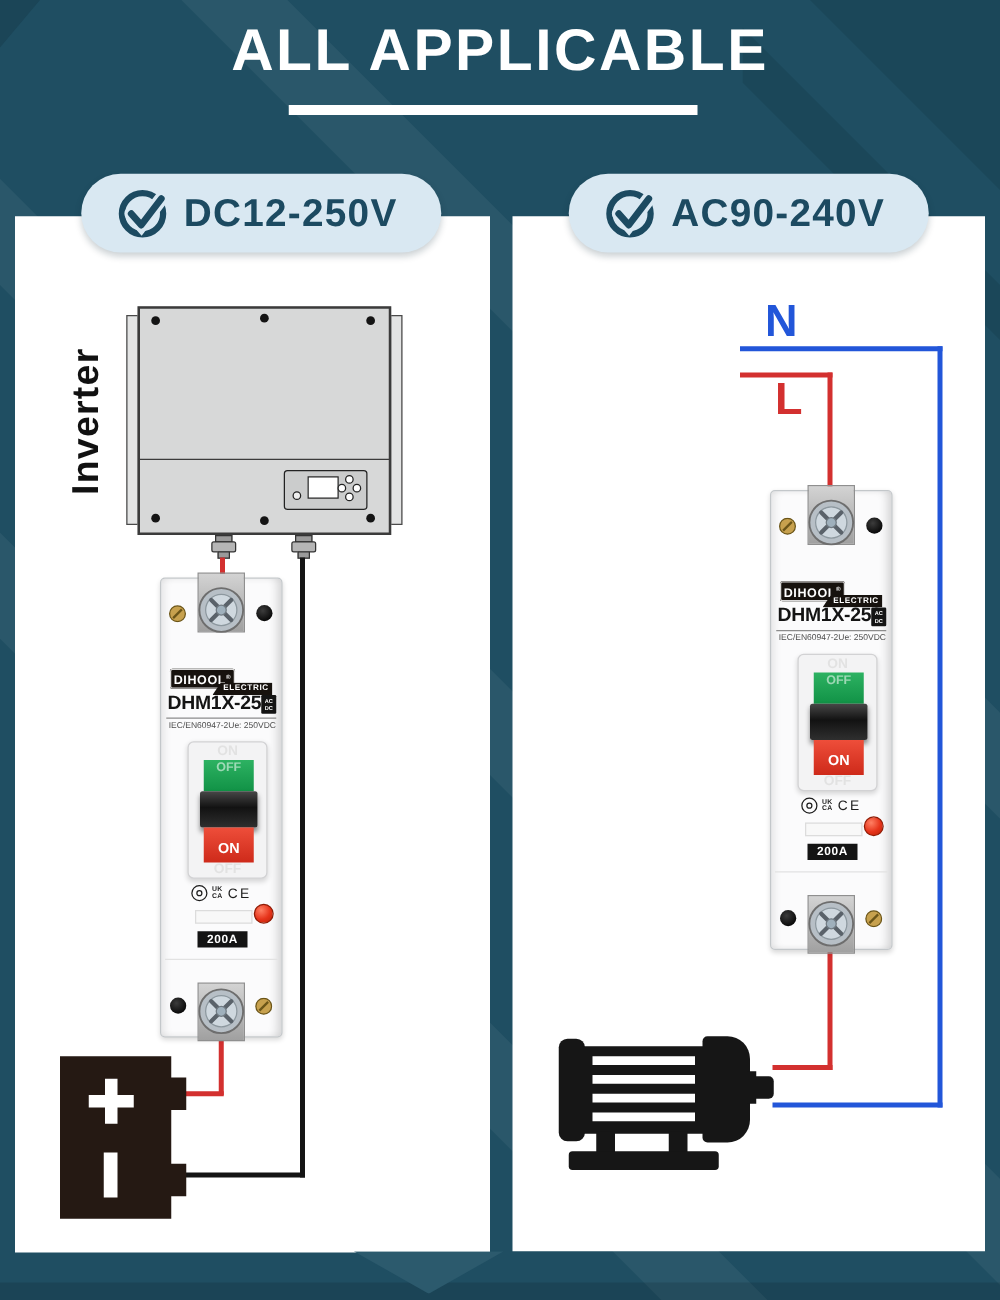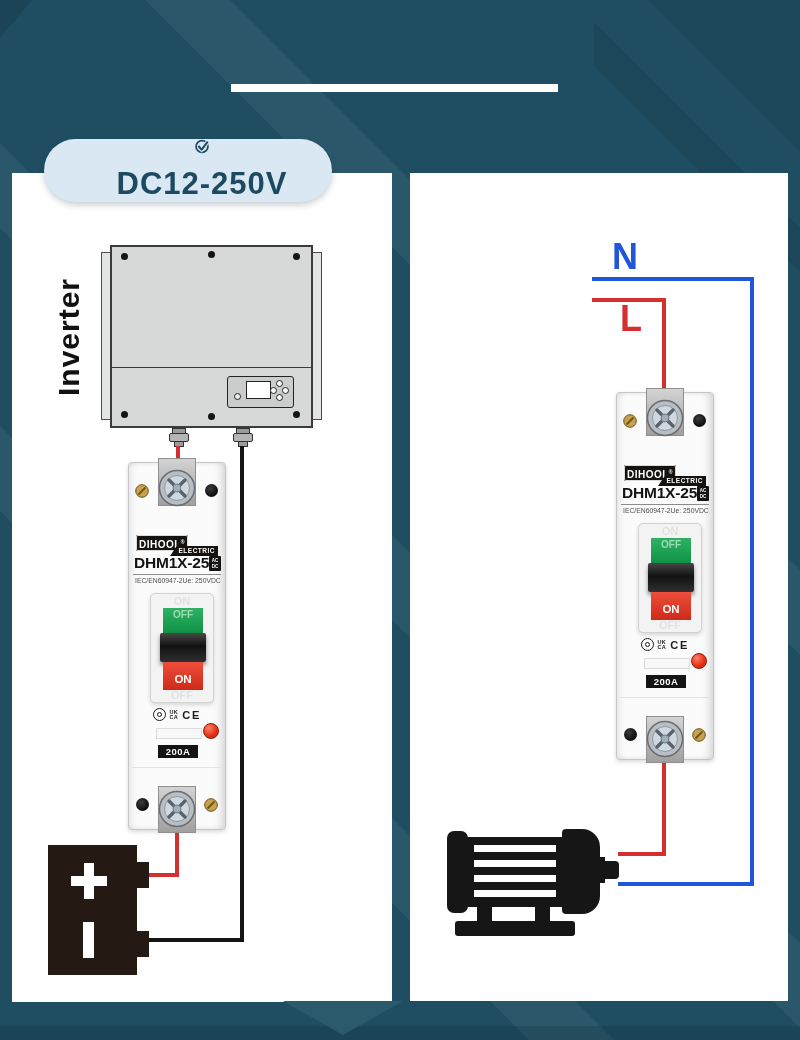--- a/index.html
+++ b/index.html
@@ -120,21 +120,21 @@
   .sw-handle{height:29px;margin:0 -3px;background:linear-gradient(180deg,#474747,#121212 45%,#2f2f2f);
     border-radius:2px;box-shadow:0 3px 4px rgba(0,0,0,.45);}
   .sw-red{height:28px;background:linear-gradient(180deg,#ee4e3a,#ce2a1a);
     color:#fff;font-size:11.5px;font-weight:bold;text-align:center;line-height:34px;}
   .brk-marks{position:absolute;left:0;right:0;top:246px;display:flex;align-items:center;
     justify-content:center;gap:4px;color:#1c1c1c;}
   .ccc{width:13px;height:13px;border:1.6px solid #1c1c1c;border-radius:50%;
     display:flex;align-items:center;justify-content:center;}
   .ccc span{width:5px;height:5px;border:1.6px solid #1c1c1c;border-radius:50%;}
   .ukca{font-size:5.5px;line-height:5px;font-weight:bold;letter-spacing:.3px;}
-  .ce{font-size:11px;font-weight:bold;letter-spacing:2px;}
+  .ce{font-size:11px;font-weight:normal;letter-spacing:2px;}
   .brk-label{position:absolute;left:28px;top:266px;width:46px;height:11px;
     border:1px solid #dcdcdc;background:#f8f8f8;}
   .brk-btn{position:absolute;left:75px;top:261px;width:16px;height:16px;border-radius:50%;
     background:radial-gradient(circle at 35% 30%,#ff8064,#e6331a 55%,#b92408);border:1px solid #8f1c06;}
   .brk-amp{position:absolute;left:30px;top:283px;width:40px;height:13px;background:#141414;
     color:#fff;font-size:9.5px;font-weight:bold;line-height:13px;text-align:center;letter-spacing:.5px;}
   .brk-seam{position:absolute;left:4px;right:4px;top:305px;border-top:1px solid #e2e2e2;}
 </style>
 </head>
 <body>
@@ -142,20 +142,21 @@
 <div id="canvas">
 
   <div class="shape bg-tri-tr"></div>
   <div class="shape bg-title-shadow"></div>
   <div class="shape bg-tri-tl"></div>
   <div class="shape bg-band band-a"></div>
   <div class="shape bg-band band-b"></div>
   <div class="shape bg-band band-c"></div>
   <div class="shape bg-bottom-strip"></div>
 
+  <div class="abs title">ALL APPLICABLE</div>
   <div class="abs title-underline"></div>
 
   <div class="abs panel panel-left"></div>
   <div class="abs panel panel-right"></div>
   <div class="shape bg-tri-bottom"></div>
 
   <div class="abs device-label">Inverter</div>
 
   <div class="shape inv-flange" style="left:101px;top:252px;width:10px;height:168px;"></div>
   <div class="shape inv-flange" style="left:312px;top:252px;width:10px;height:168px;"></div>
@@ -349,22 +350,30 @@
       <path d="M11 11 L27 27 M27 11 L11 27" stroke="#5a626a" stroke-width="3.4" stroke-linecap="round"></path>
       <circle cx="19" cy="19" r="4" fill="#9fb0bc" stroke="#707a82"></circle>
     </svg>
     <div class="brk-hole hole-bot"></div>
     <svg class="brk-gold gold-bot" viewBox="0 0 14 14">
       <circle cx="7" cy="7" r="6.3" fill="#c7a14e" stroke="#6b5518" stroke-width="1"></circle>
       <path d="M3.5 10.5 L10.5 3.5" stroke="#6b5518" stroke-width="1.8"></path>
     </svg>
   </div>
 
-  <div class="abs badge" style="left:44px;flex-direction:column;">
+  <div class="abs badge" style="left:65px;">
     <svg width="42" height="42" viewBox="0 0 42 42">
       <circle cx="21" cy="21" r="16.5" fill="none" stroke="#1C4A61" stroke-width="5"></circle>
       <path d="M12 21 L20 30 L36 9" fill="none" stroke="#D9E8F2" stroke-width="11" stroke-linecap="round"></path>
       <path d="M12 21 L20 30 L36 9" fill="none" stroke="#1C4A61" stroke-width="5.5" stroke-linecap="round" stroke-linejoin="round"></path>
     </svg>
     <span class="badge-text">DC12-250V</span>
   </div>
+  <div class="abs badge" style="left:455px;">
+    <svg width="42" height="42" viewBox="0 0 42 42">
+      <circle cx="21" cy="21" r="16.5" fill="none" stroke="#1C4A61" stroke-width="5"></circle>
+      <path d="M12 21 L20 30 L36 9" fill="none" stroke="#D9E8F2" stroke-width="11" stroke-linecap="round"></path>
+      <path d="M12 21 L20 30 L36 9" fill="none" stroke="#1C4A61" stroke-width="5.5" stroke-linecap="round" stroke-linejoin="round"></path>
+    </svg>
+    <span class="badge-text">AC90-240V</span>
+  </div>
 
 </div>
 
 </body></html>

